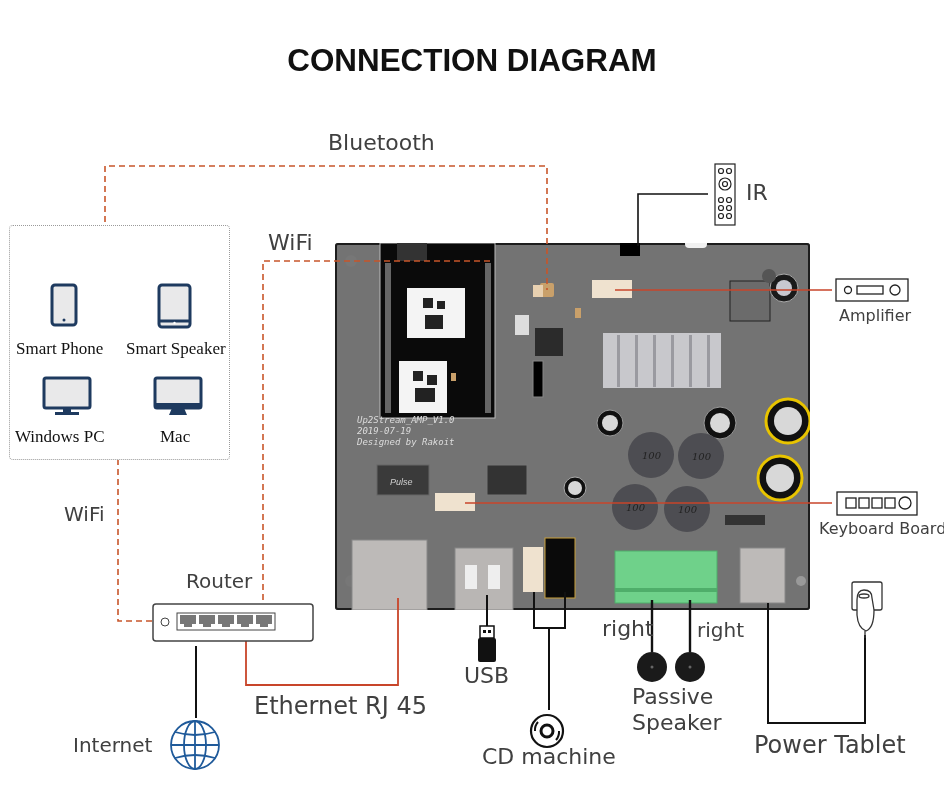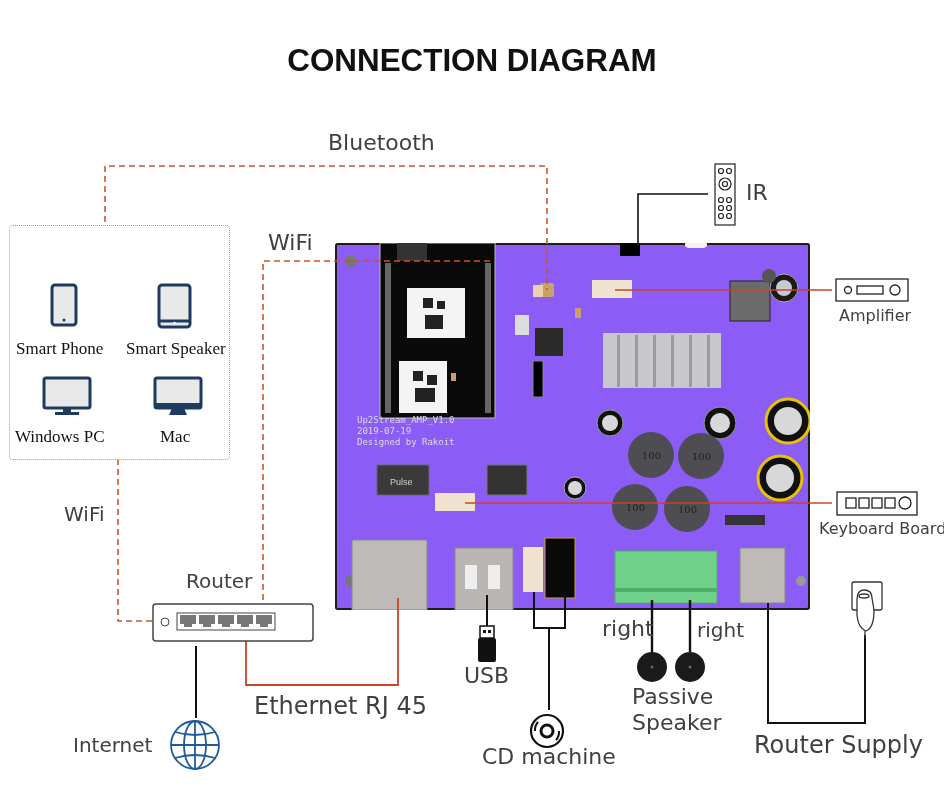--- a/index.html
+++ b/index.html
@@ -8,21 +8,21 @@
   #title { left:0; width:944px; top:42px; text-align:center; font-family:"Liberation Sans", sans-serif; font-weight:bold; font-size:32px; letter-spacing:0px; transform:scaleX(0.98); }
   .lbl { position:absolute; font-family:"DejaVu Sans", sans-serif; color:#404040; white-space:nowrap; }
   .lbl.l22 { font-size:22px; }
   .lbl.l20 { font-size:20px; }
   .lbl.l18 { font-size:24px; }
   .lbl.l16 { font-size:16px; }
   #wifi-box { left:9px; top:225px; width:219px; height:233px; border:1px dotted #9a9a9a; border-radius:4px; background:#fff; }
   #wifi-box .hdr { position:absolute; left:0; width:219px; top:14px; text-align:center; font-family:"DejaVu Sans", sans-serif; font-size:18px; }
   .dev-lbl { position:absolute; font-family:Liberation Serif, serif; font-size:17px; white-space:nowrap; }
   svg#wires { position:absolute; left:0; top:0; }
-  #board { position:absolute; left:335px; top:243px; width:475px; height:367px; background:#8b5cf6; border-radius:3px; box-shadow: inset 0 0 0 2px #1d1d1d; }
+  #board { position:absolute; left:335px; top:243px; width:475px; height:367px; background:#737373; border-radius:3px; box-shadow: inset 0 0 0 2px #1d1d1d; font-style: italic; }
 </style>
 </head>
 <body>
 
 <div id="title" class="abs">CONNECTION DIAGRAM</div>
 
 <div id="board">
   <svg width="475" height="367" viewBox="0 0 475 367">
 
     <rect x="45" y="0" width="115" height="175" fill="#0a0a0a" stroke="#bbb" stroke-width="1"></rect>
@@ -277,13 +277,13 @@
 <div class="lbl l20" style="left:73px;top:733px">Internet</div>
 <div class="lbl l22" style="left:746px;top:180px">IR</div>
 <div class="lbl l16" style="left:839px;top:306px">Amplifier</div>
 <div class="lbl l16" style="left:819px;top:519px">Keyboard Board</div>
 <div class="lbl l22" style="left:464px;top:663px">USB</div>
 <div class="lbl l22" style="left:482px;top:744px">CD machine</div>
 <div class="lbl l22" style="left:602px;top:616px">right</div>
 <div class="lbl l20" style="left:697px;top:618px">right</div>
 <div class="lbl l22" style="left:632px;top:684px">Passive</div>
 <div class="lbl l22" style="left:632px;top:710px">Speaker</div>
-<div class="lbl l18" style="left:754px;top:731px">Router Supply</div>
+<div class="lbl l18" style="left:754px;top:731px">Power Tablet</div>
 
 </body></html>

